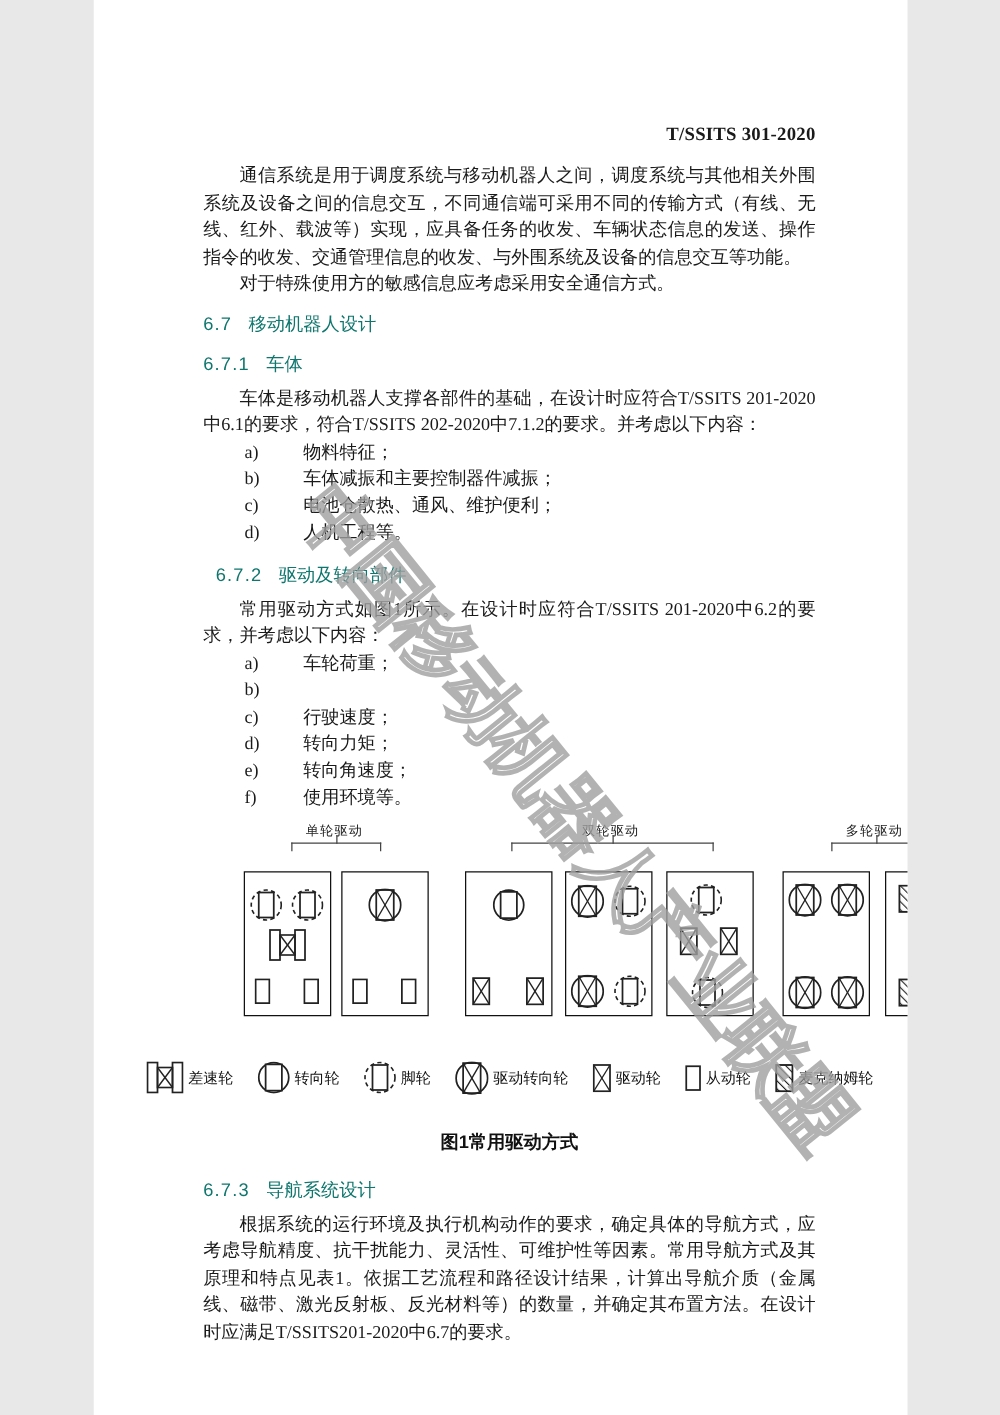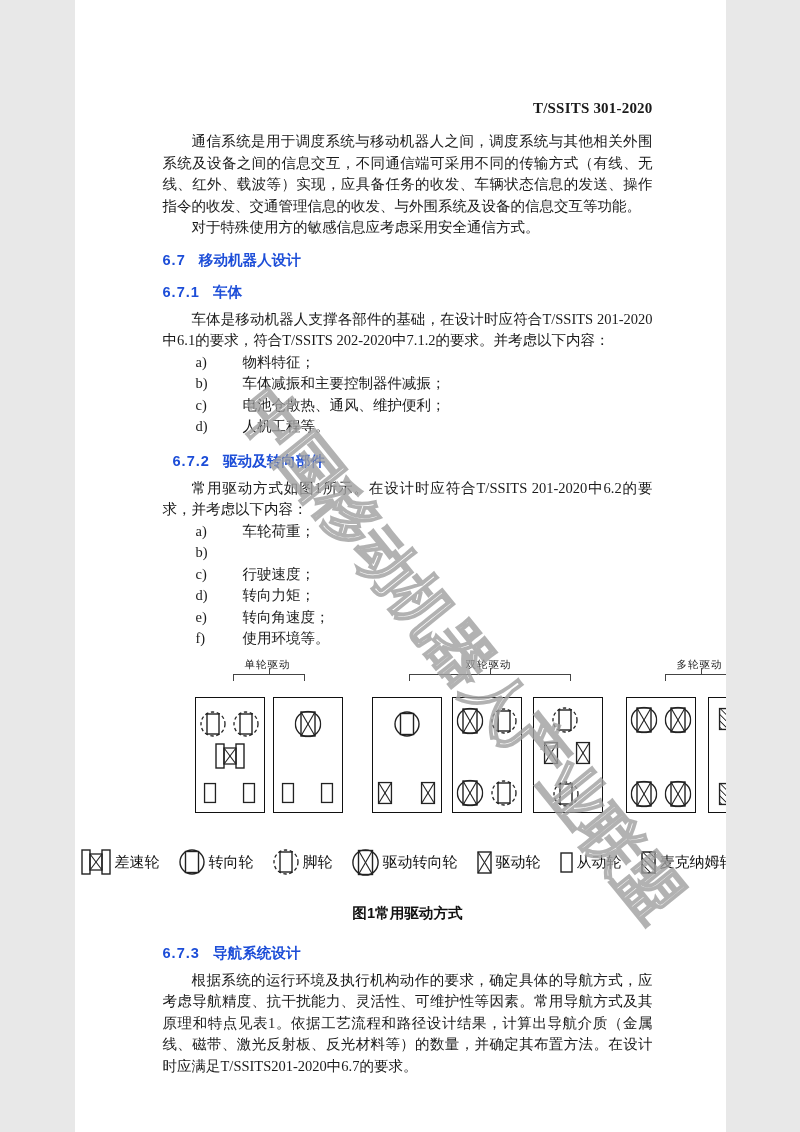--- a/index.html
+++ b/index.html
@@ -10,39 +10,39 @@
     background:#ffffff;
     box-sizing:border-box;
     padding:101px 73px 0 88px;
     font-family:"Liberation Serif", serif;
     color:#1a1a1a;
     overflow:hidden;
   }
   .header-row{text-align:right;font-size:15px;line-height:15px;font-weight:bold;letter-spacing:0.2px;}
   .para{font-size:14.5px;line-height:21.5px;text-align:justify;text-indent:2em;margin:0;}
   .para-first{margin-top:15px;}
-  .h-sec{font-family:"Liberation Sans", sans-serif;font-size:14.6px;font-weight:bold;margin:11px 0 0 0;line-height:21px;color:#1d4ed8;}
+  .h-sec{font-family:"Liberation Sans", sans-serif;font-size:14.6px;font-weight:normal;margin:11px 0 0 0;line-height:21px;color:#0f766e;}
   .h-sec .h-num{margin-right:13px;letter-spacing:1px;}
   .h-672{margin-top:13px;margin-left:10px;}
   .h-673{margin-top:20px;}
   .sec-intro{margin-top:6px;}
   .list-row{font-size:14.5px;line-height:21.5px;padding-left:33px;display:flex;}
   .list-marker{flex:none;width:47px;}
   .list-text{flex:1;}
   
   .fig-canvas{position:relative;margin-top:7px;height:160px;font-family:Liberation Mono, monospace;}
   .group-label{position:absolute;top:1px;font-size:10.5px;color:#222;transform:translateX(-50%);letter-spacing:1px;white-space:nowrap;}
   .brace{position:absolute;top:17px;height:6px;border-top:1px solid #444;border-left:1px solid #444;border-right:1px solid #444;}
   .brace::after{content:"";position:absolute;left:50%;top:-7px;width:1px;height:7px;background:#444;}
   .vehicle-box{position:absolute;top:40px;width:70px;height:116px;border:1.6px solid #111;background:#fff;box-sizing:border-box;}
   .wheel{position:absolute;transform:translate(-50%,-50%);line-height:0;}
   .legend{margin-top:32px;display:flex;justify-content:center;align-items:center;gap:19px;font-family:"Liberation Sans", sans-serif;}
   .legend-item{display:flex;align-items:center;gap:4px;}
   .legend-sym{line-height:0;}
-  .legend-label{font-size:15px;color:#111;white-space:nowrap;}
+  .legend-label{font-size:12px;color:#111;white-space:nowrap;}
   .fig-caption{margin-top:28px;text-align:center;font-family:"Liberation Sans", sans-serif;font-weight:bold;font-size:14.6px;color:#111;}
   .fig-caption .cap-num{margin-right:0;}
   
   .watermark{
     position:absolute;left:210px;top:370px;z-index:6;
     transform:rotate(51deg);transform-origin:left top;
     font-family:"Liberation Sans", sans-serif;
     font-size:62px;font-weight:bold;letter-spacing:-2px;white-space:nowrap;
     color:transparent;-webkit-text-stroke:1.8px #a0a0a0;
     opacity:.8;pointer-events:none;

